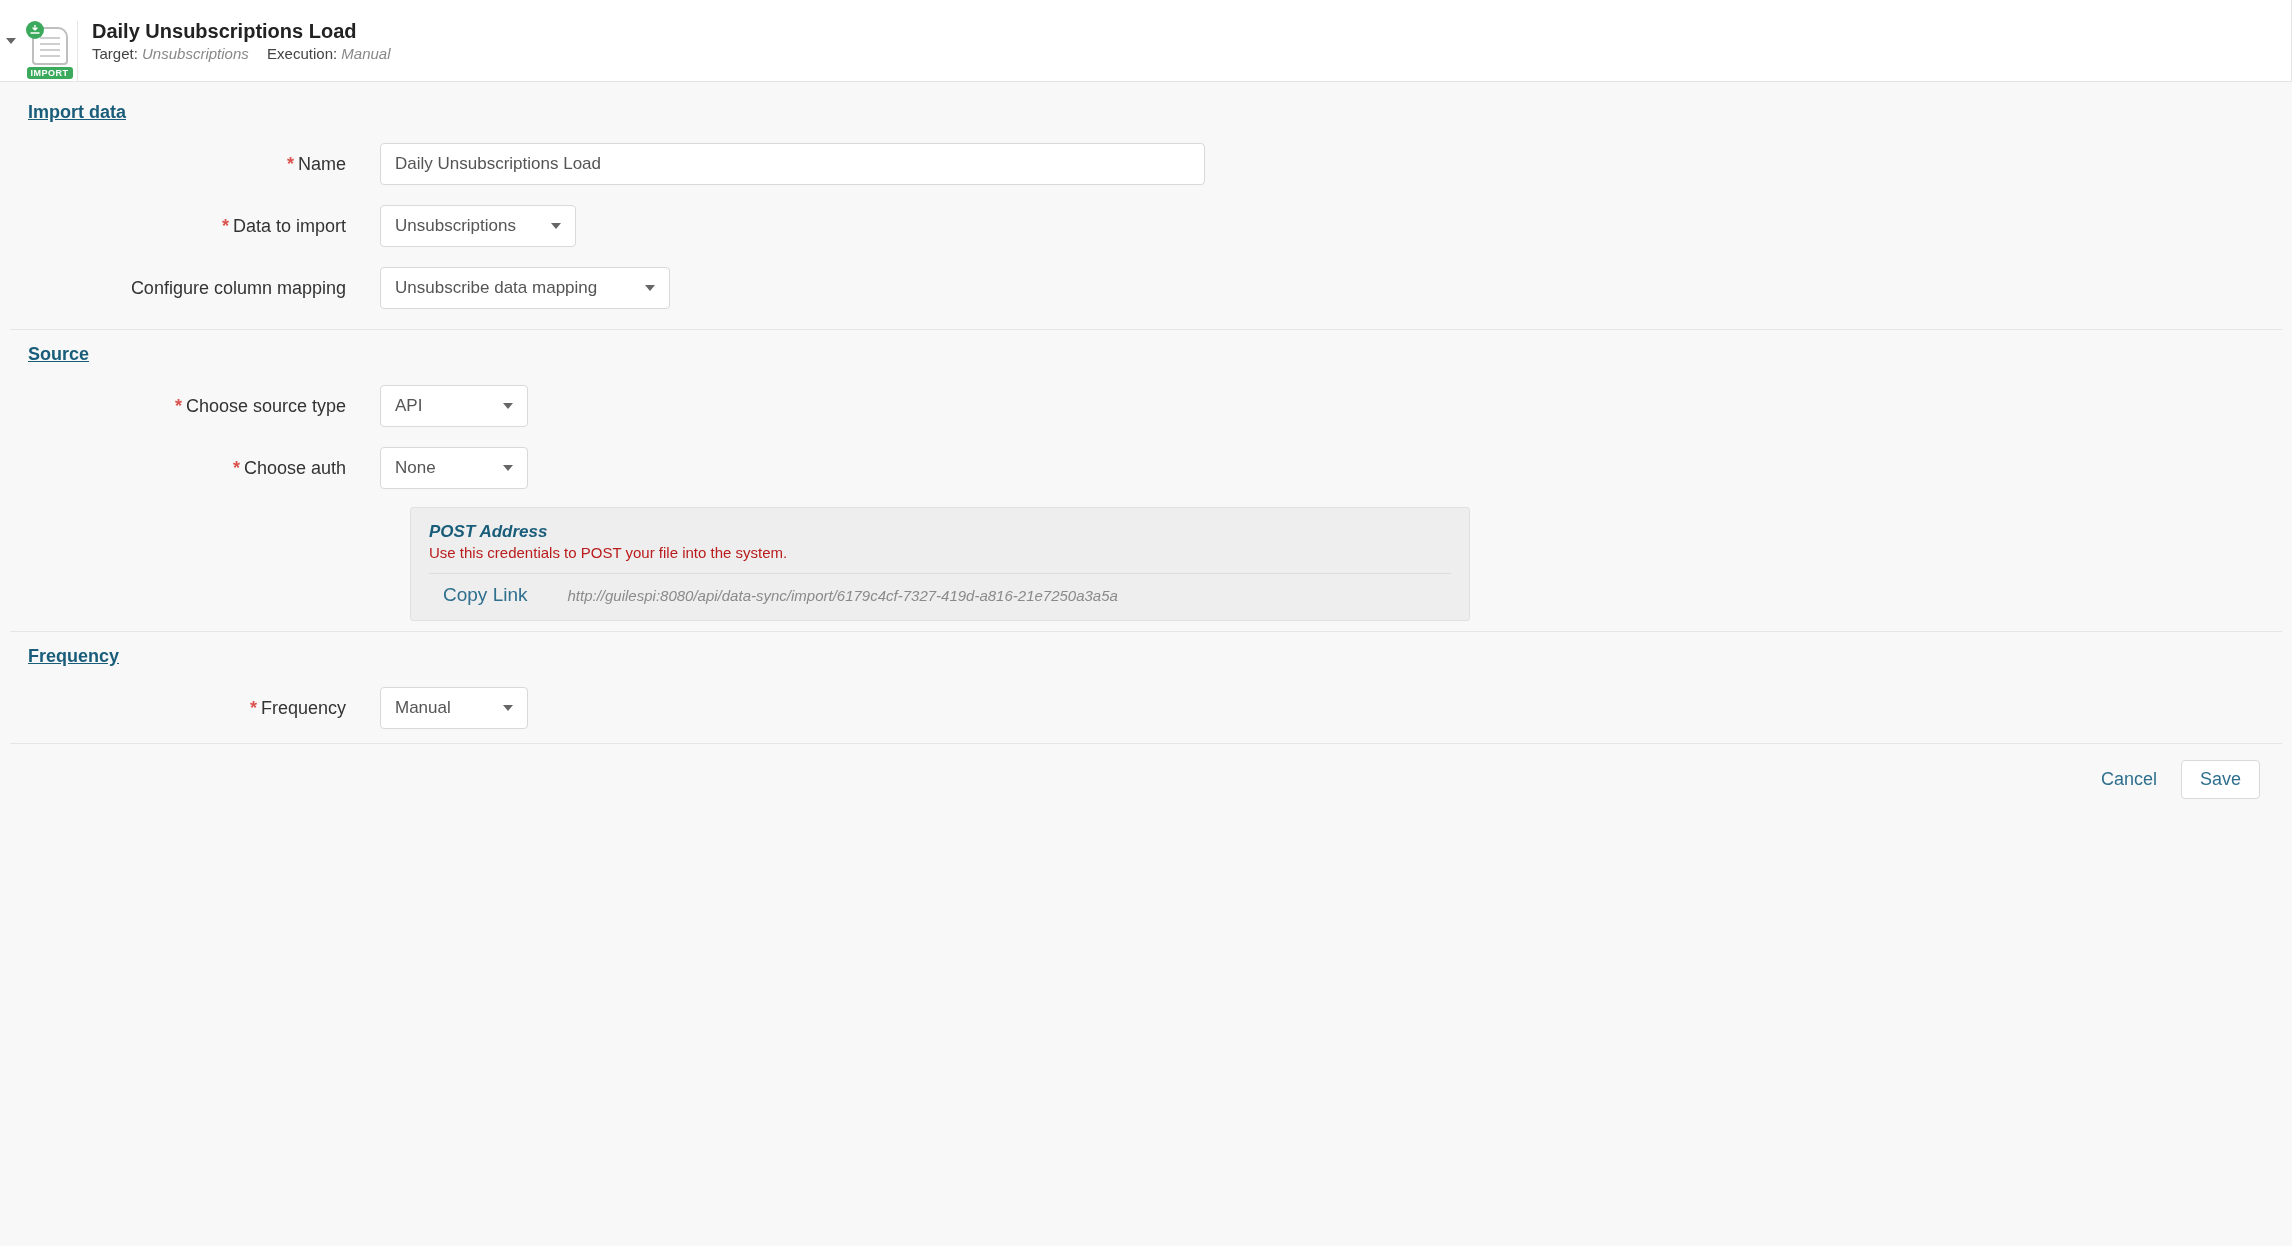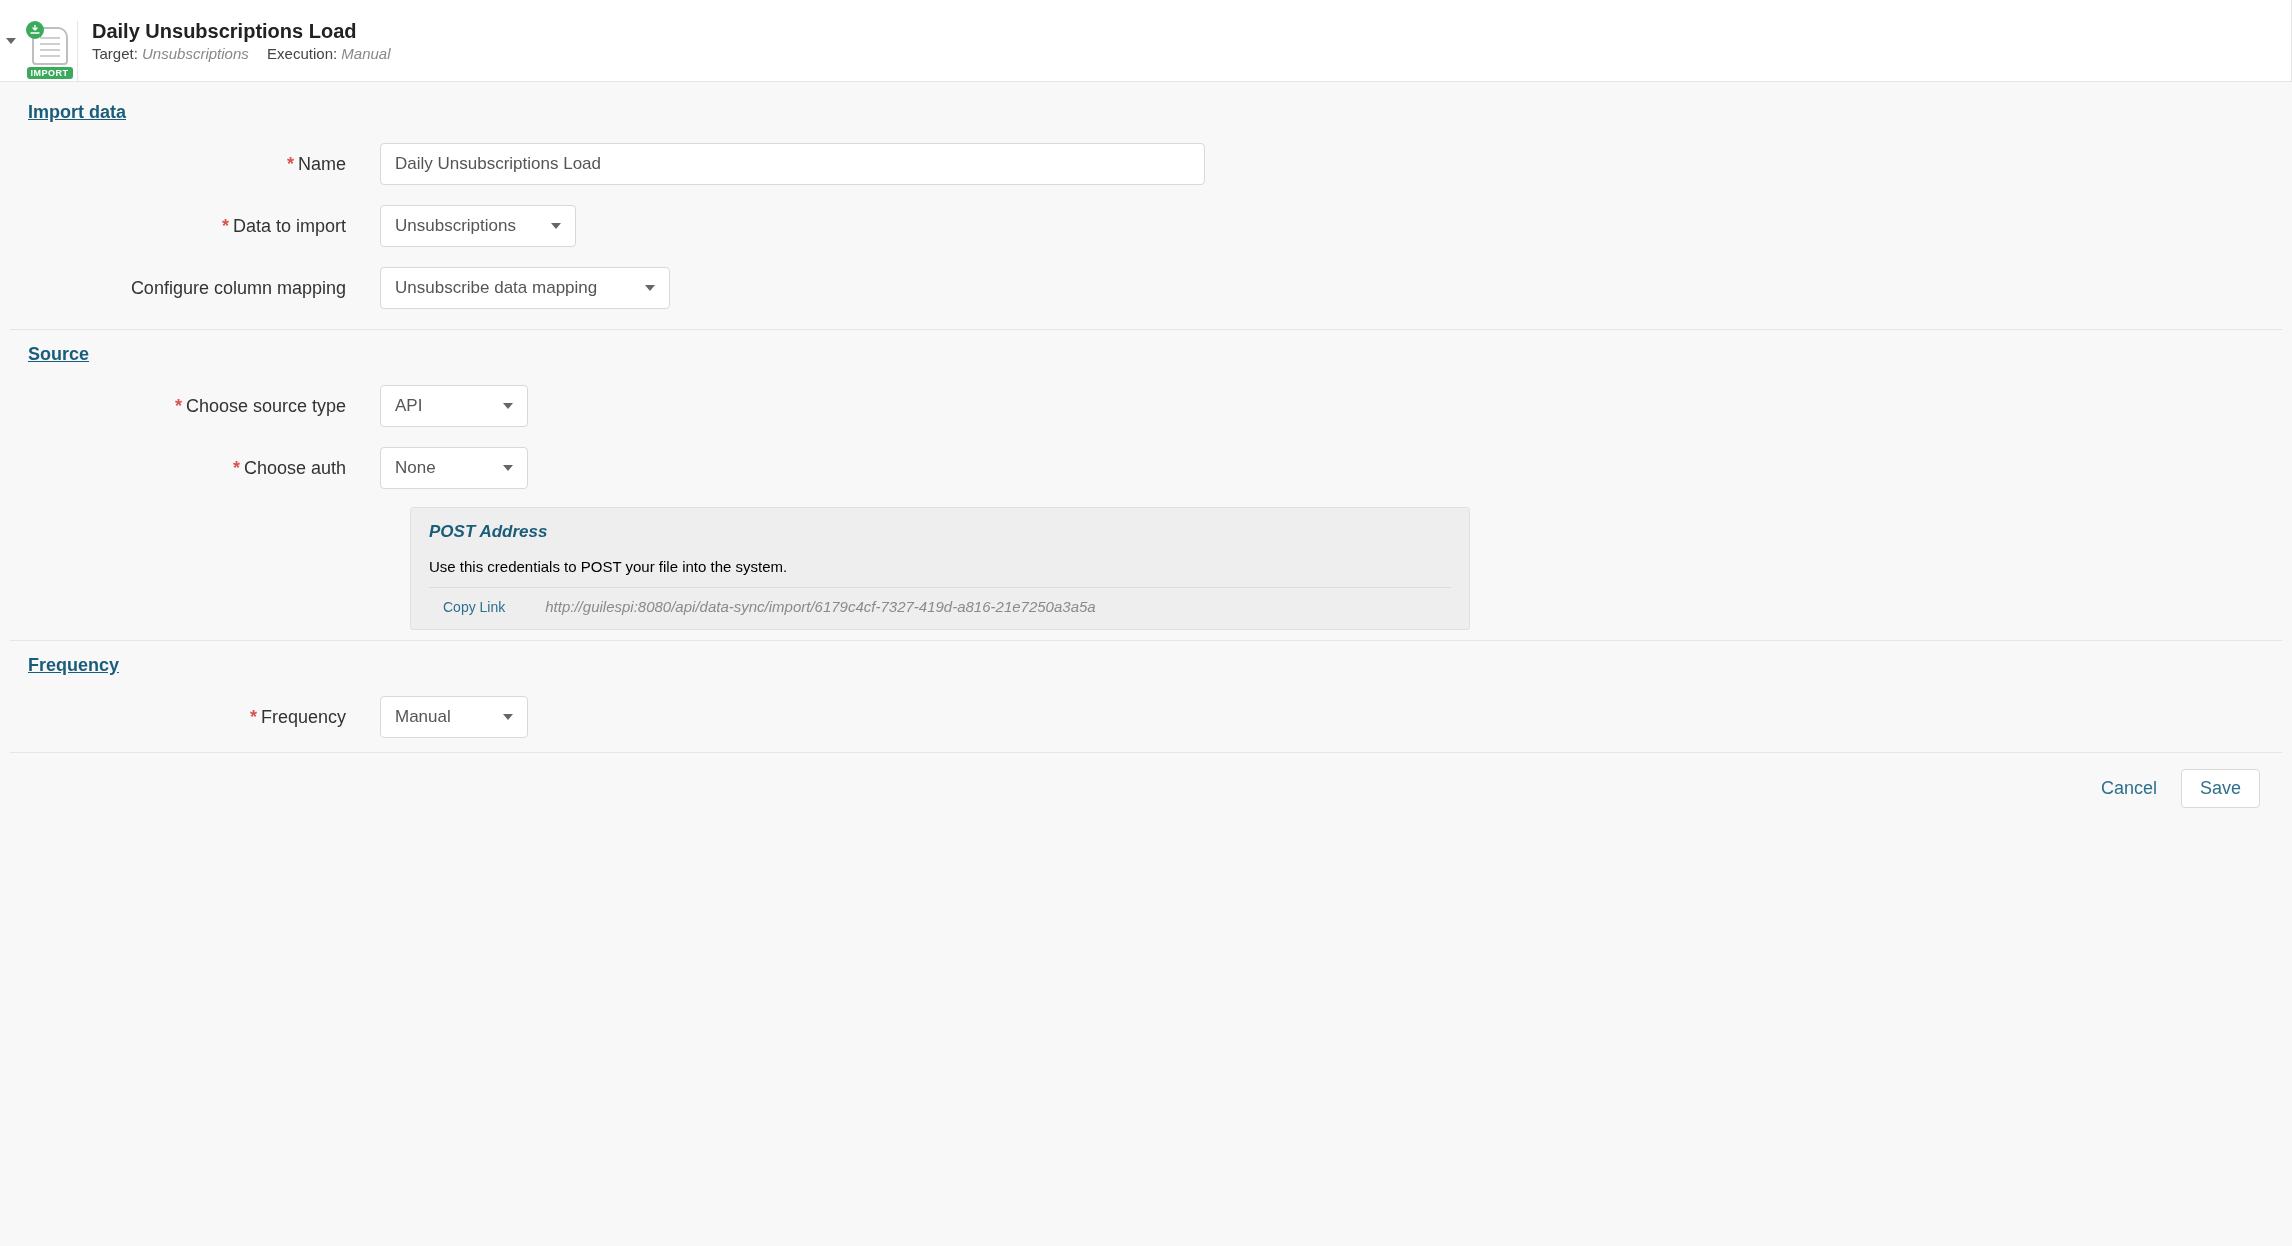--- a/index.html
+++ b/index.html
@@ -145,24 +145,24 @@
     margin-left: 400px;
     max-width: 1060px;
     background: var(--bg-panel);
     border:1px solid #e0e0e0;
     border-radius:3px;
     padding:14px 18px 14px;
   }
   
   .post-panel{ margin-left:400px; }
   .post-title{ color:var(--teal); font-weight:700; font-size:17px;font-style:italic; }
-  .post-desc { color:#000000; font-size:15px; margin-top:16px; }
+  .post-desc { color:#b91c1c; font-size:15px; margin-top:2px; }
   .post-sep  { border:none;border-top:1px solid #ddd; margin:12px -0px 10px; }
   .post-row  { display:flex; gap:40px; align-items:center; padding-left:14px;}
-  .copy-link { color:var(--teal-link); font-size:14px; cursor:pointer; }
+  .copy-link { color:var(--teal-link); font-size:19px; cursor:pointer; }
   .post-url  { color:#8a8a8a; font-style:italic; font-size:15px; }
 
   
   .actions{
     display:flex; justify-content:flex-end; gap:18px;
     padding:16px 22px 0 0;
     border-top:1px solid var(--border-lt);
     margin-top:4px;
     align-items:center;
   }

